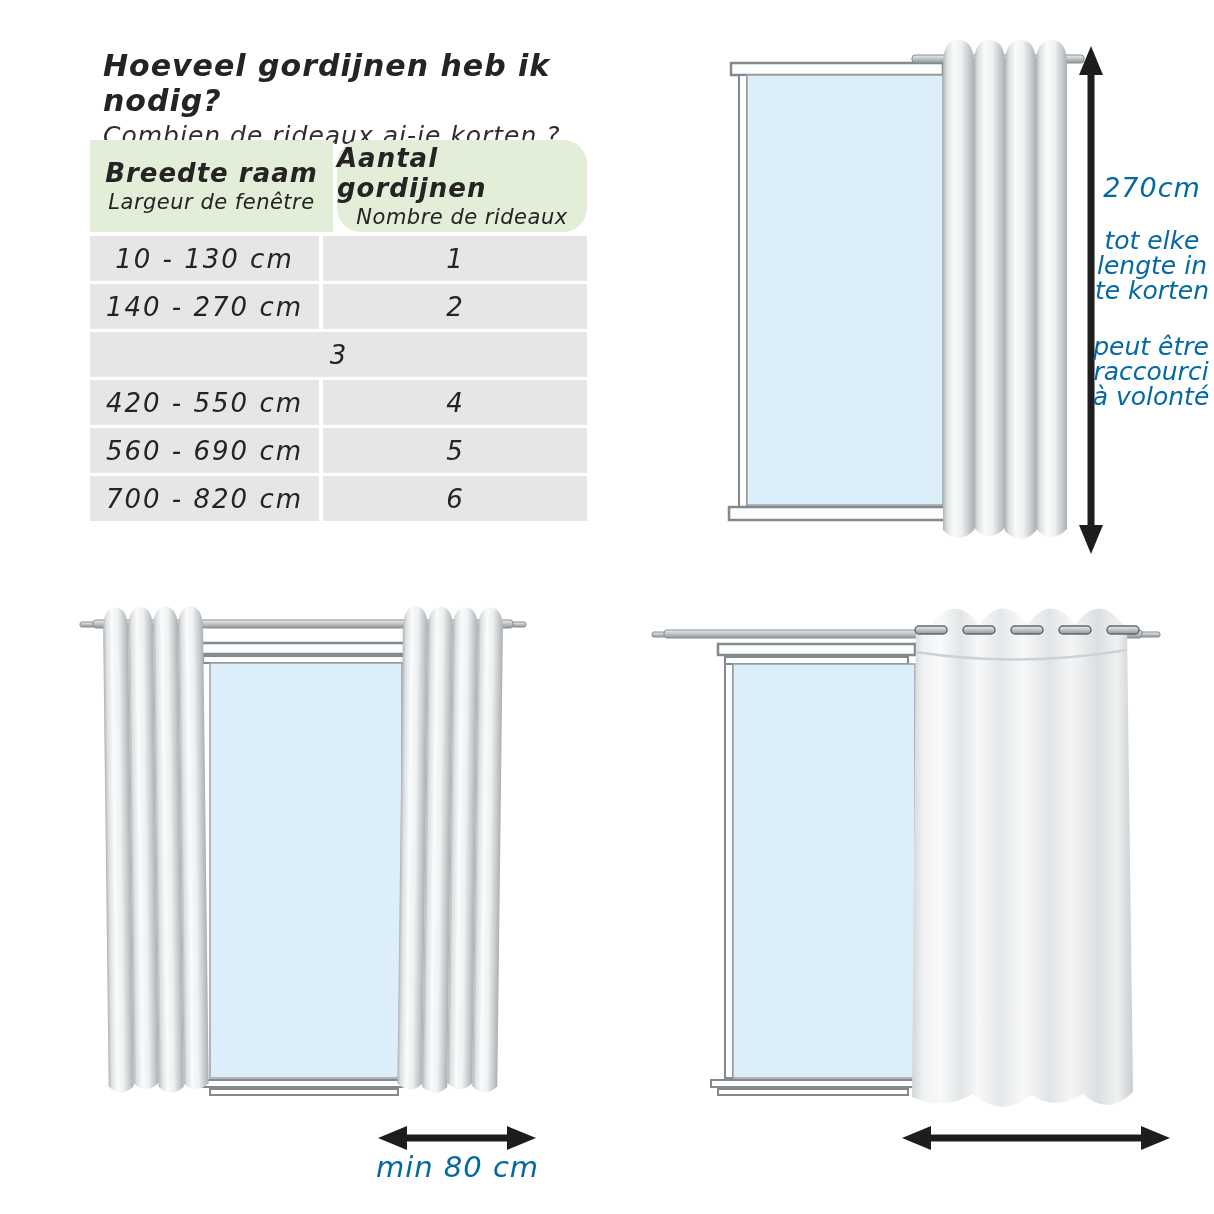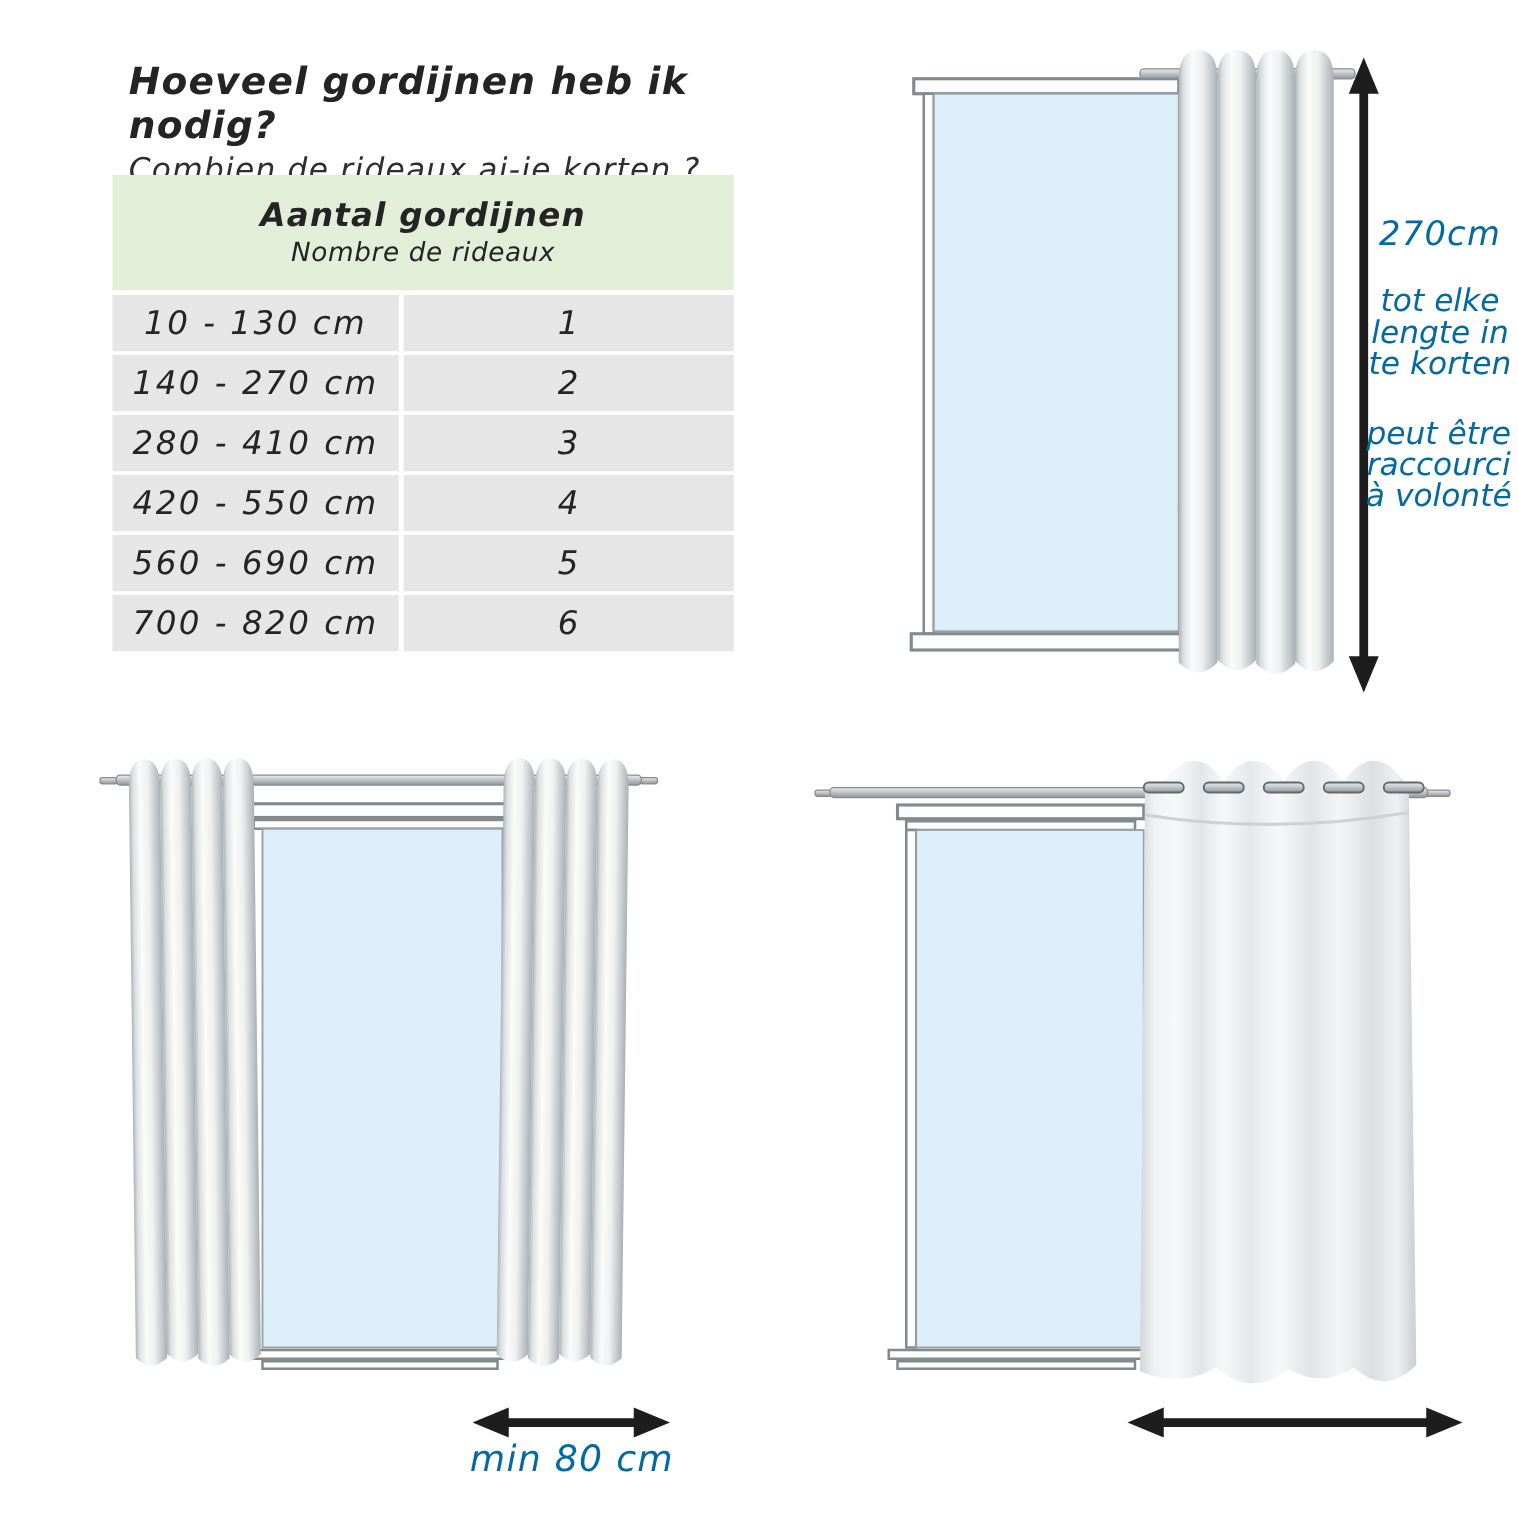--- a/index.html
+++ b/index.html
@@ -9,21 +9,21 @@
   .hand{font-style:italic;}
   
   .title-block{position:absolute;left:103px;top:48px;width:520px;}
   .title{font-size:30px;font-weight:bold;letter-spacing:1px;}
   .subtitle{font-size:25px;margin-top:3px;letter-spacing:1px;color:#2e2e2e;}
   
   .qty-table{position:absolute;left:90px;top:140px;width:497px;}
   .thead{display:flex;gap:4px;height:92px;}
   .th{background:#e3eed8;display:flex;flex-direction:column;justify-content:center;align-items:center;}
   .th1{width:243px;}
-  .th2{flex:1;}
+  .th2{flex:1;border-radius:24px;}
   .th-nl{font-size:26px;font-weight:bold;letter-spacing:1px;}
   .th-fr{font-size:21px;margin-top:2px;letter-spacing:0.5px;}
   .tbody{margin-top:4px;}
   .tr{display:flex;gap:4px;height:45px;margin-bottom:3px;}
   .td{background:#e6e6e6;display:flex;justify-content:center;align-items:center;font-size:26px;}
   .td1{width:229px;letter-spacing:2px;}
   .td2{flex:1;letter-spacing:1px;}
   
   .fig-label{position:absolute;text-align:center;color:#0369a1;white-space:pre-line;}
   .len-value{left:1093px;top:172px;width:118px;font-size:27px;letter-spacing:1px;}
@@ -151,36 +151,39 @@
     </g>
   </svg>
 
   <div class="title-block">
     <div class="title hand">Hoeveel gordijnen heb ik nodig?</div>
     <div class="subtitle hand">Combien de rideaux ai-je korten ?</div>
   </div>
 
   <div class="qty-table">
     <div class="thead">
+      <div class="th th1">
+        <div class="th-nl hand">Breedte raam</div>
+        <div class="th-fr hand">Largeur de fenêtre</div>
+      </div>
       <div class="th th2">
         <div class="th-nl hand">Aantal gordijnen</div>
         <div class="th-fr hand">Nombre de rideaux</div>
       </div>
     </div>
     <div class="tbody">
       <div class="tr">
         <div class="td td1 hand">10 - 130 cm</div>
         <div class="td td2 hand">1</div>
       </div>
       <div class="tr">
         <div class="td td1 hand">140 - 270 cm</div>
         <div class="td td2 hand">2</div>
       </div>
       <div class="tr">
-        <div class="td td1 hand">280 - 410 cm</div>
         <div class="td td2 hand">3</div>
       </div>
       <div class="tr">
         <div class="td td1 hand">420 - 550 cm</div>
         <div class="td td2 hand">4</div>
       </div>
       <div class="tr">
         <div class="td td1 hand">560 - 690 cm</div>
         <div class="td td2 hand">5</div>
       </div>

